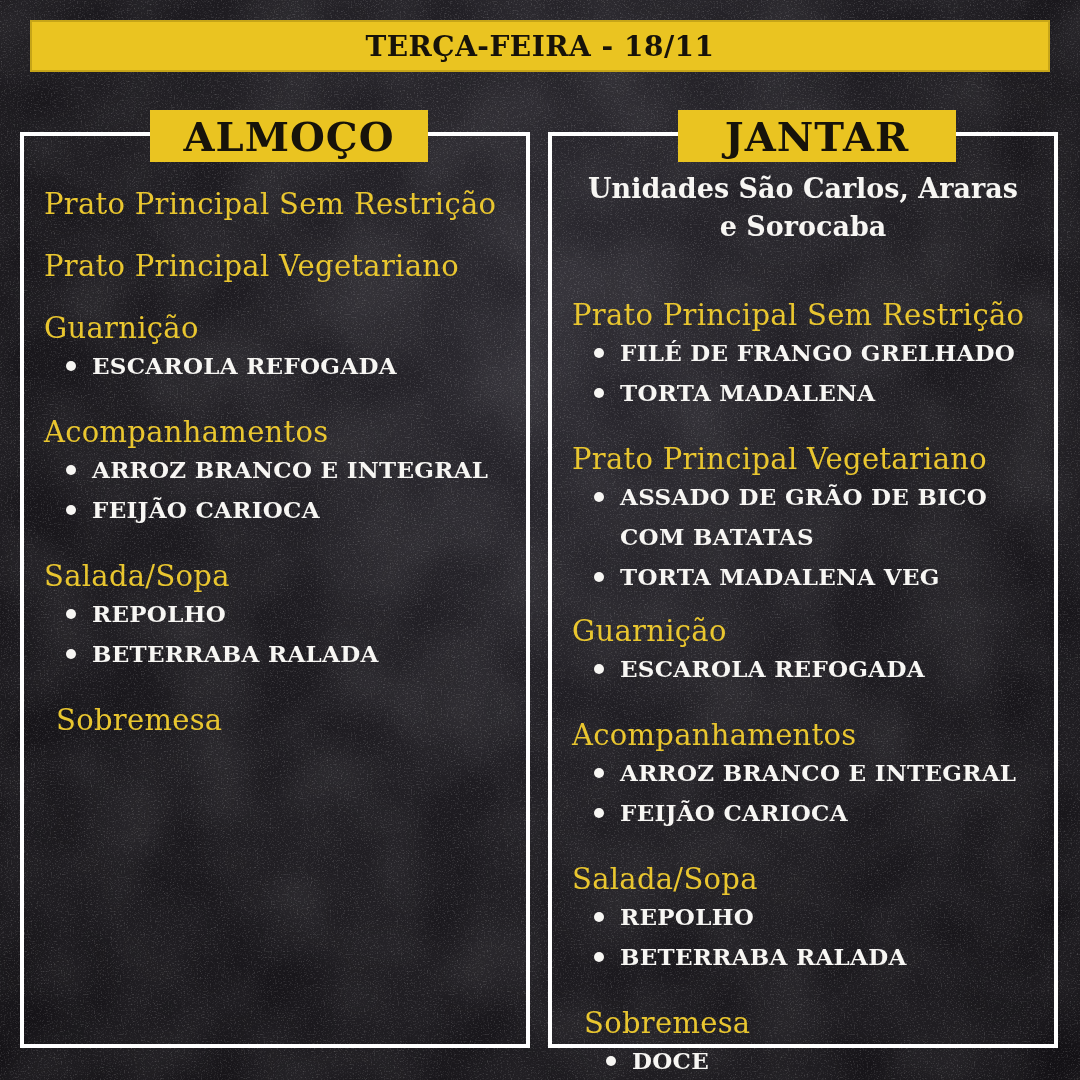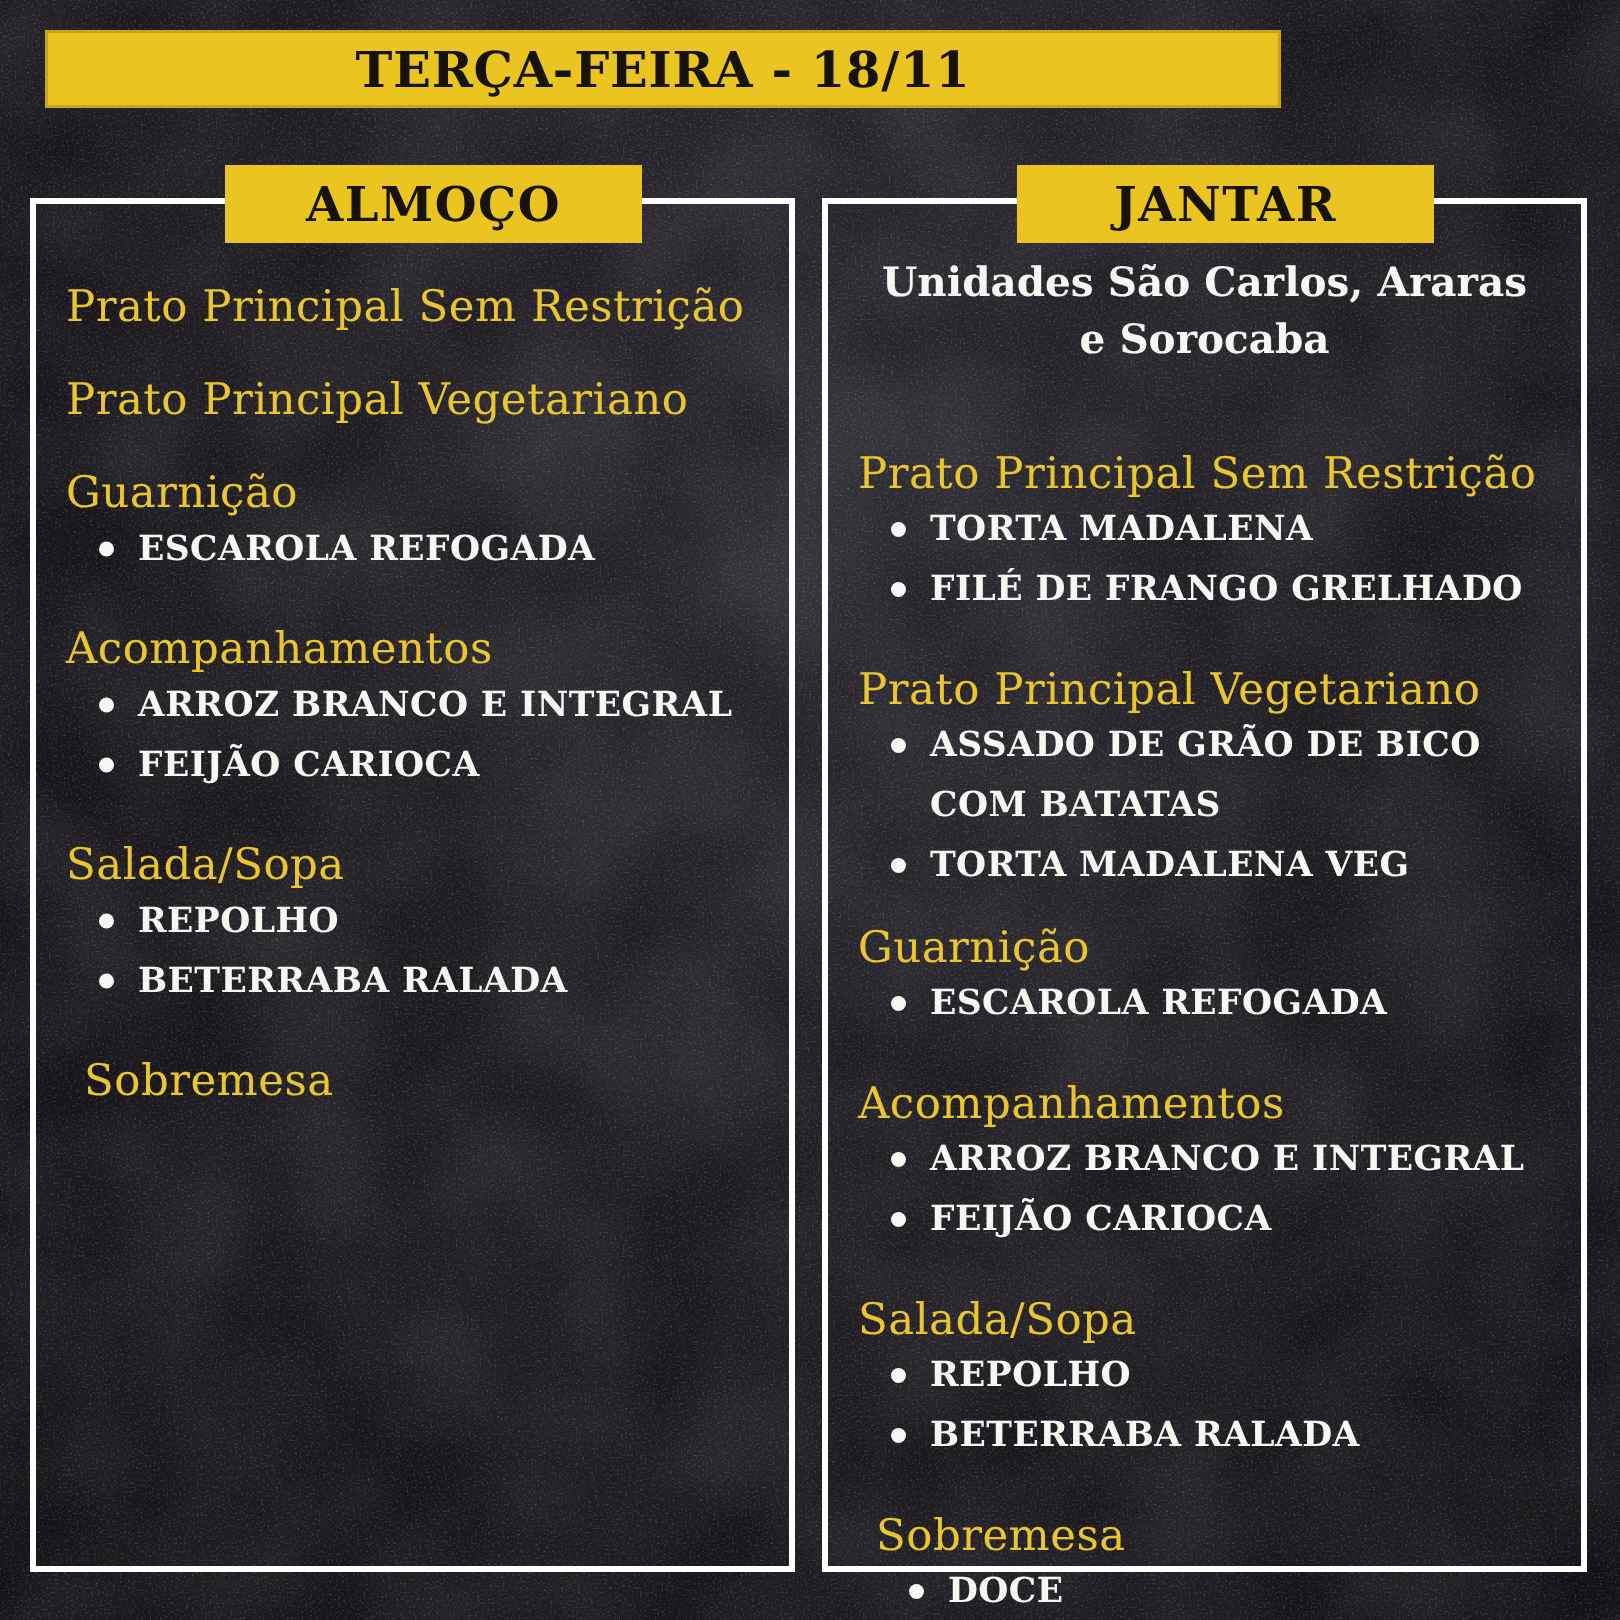--- a/index.html
+++ b/index.html
@@ -15,42 +15,42 @@
   body{
     position:relative;
     background:radial-gradient(ellipse at 52% 30%, #2b2930 0%, #1d1b20 48%, #121014 100%);
     font-family:"DejaVu Serif","Liberation Serif",serif;
     font-weight:bold;
   }
   svg.chalk{position:absolute;inset:0;z-index:0;pointer-events:none;}
 
   .banner{
     position:absolute;z-index:2;
-    left:30px;top:20px;width:824px;height:52px;
+    left:30px;top:20px;width:1020px;height:52px;
     background:var(--accent-yellow);
     border:2px solid rgba(90,70,0,0.25);
     display:flex;align-items:center;justify-content:center;
     color:var(--banner-text);
-    font-size:33px;letter-spacing:0.5px;
+    font-size:28px;letter-spacing:0.5px;
   }
 
   .board{
     position:absolute;z-index:1;
     top:132px;height:916px;width:510px;
     border:4px solid var(--board-border);
   }
   .board.left{left:20px;}
   .board.right{left:548px;}
 
   .tab{
     position:absolute;top:-26px;left:126px;width:278px;height:52px;
     background:var(--accent-yellow);
     display:flex;align-items:center;justify-content:center;
     color:var(--banner-text);
-    font-size:32px;letter-spacing:1px;
+    font-size:40px;letter-spacing:1px;
   }
 
   .subtitle{
     margin:34px auto 0 auto;
     max-width:452px;
     text-align:center;
     color:var(--text-white);
     font-size:27px;line-height:1.42;
   }
 
@@ -165,25 +165,25 @@
     <span>JANTAR</span>
   </div>
   <p class="subtitle">Unidades São Carlos, Araras e Sorocaba</p>
   <div class="menu">
 
     <div class="section">
       <h2 class="stitle">Prato Principal Sem Restrição</h2>
       <ul class="items">
         <li class="item">
             <span class="dot"></span>
+            <span>FILÉ DE FRANGO GRELHADO</span>
+          </li>
+        <li class="item">
+            <span class="dot"></span>
             <span>TORTA MADALENA</span>
-          </li>
-        <li class="item">
-            <span class="dot"></span>
-            <span>FILÉ DE FRANGO GRELHADO</span>
           </li>
       </ul>
     </div>
 
     <div class="section">
       <h2 class="stitle">Prato Principal Vegetariano</h2>
       <ul class="items">
         <li class="item">
             <span class="dot"></span>
             <span>ASSADO DE GRÃO DE BICO COM BATATAS</span>

